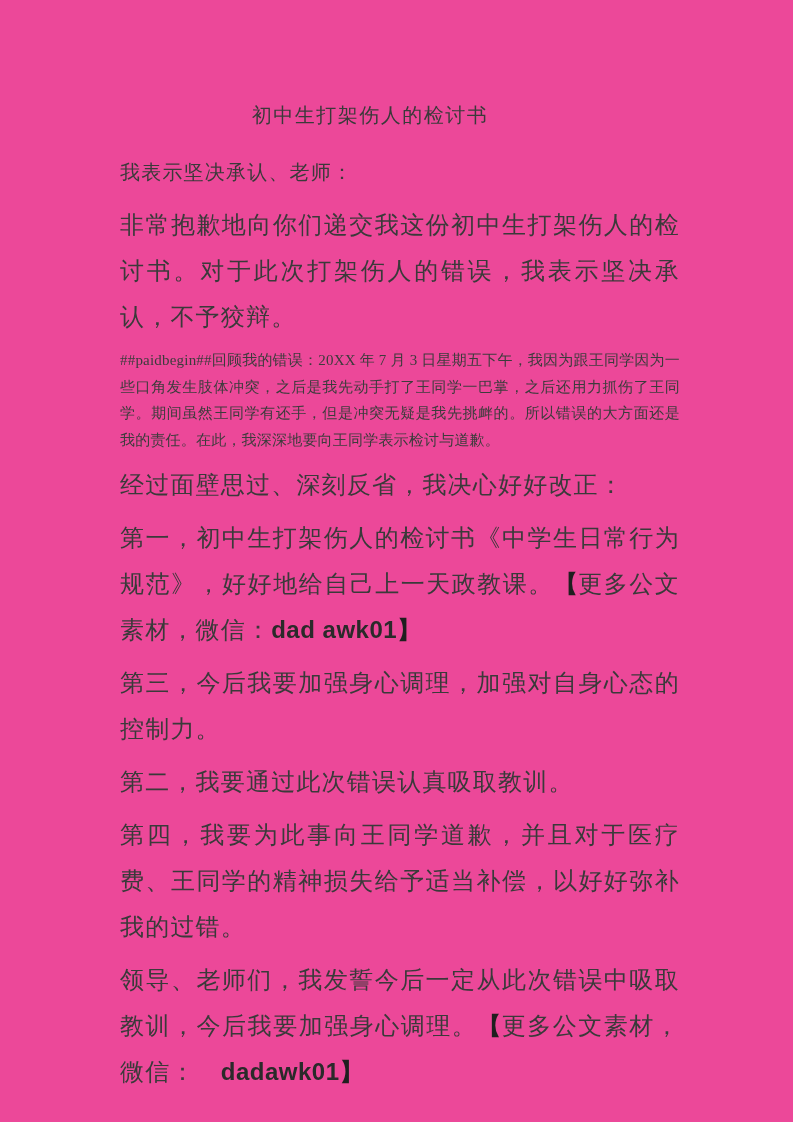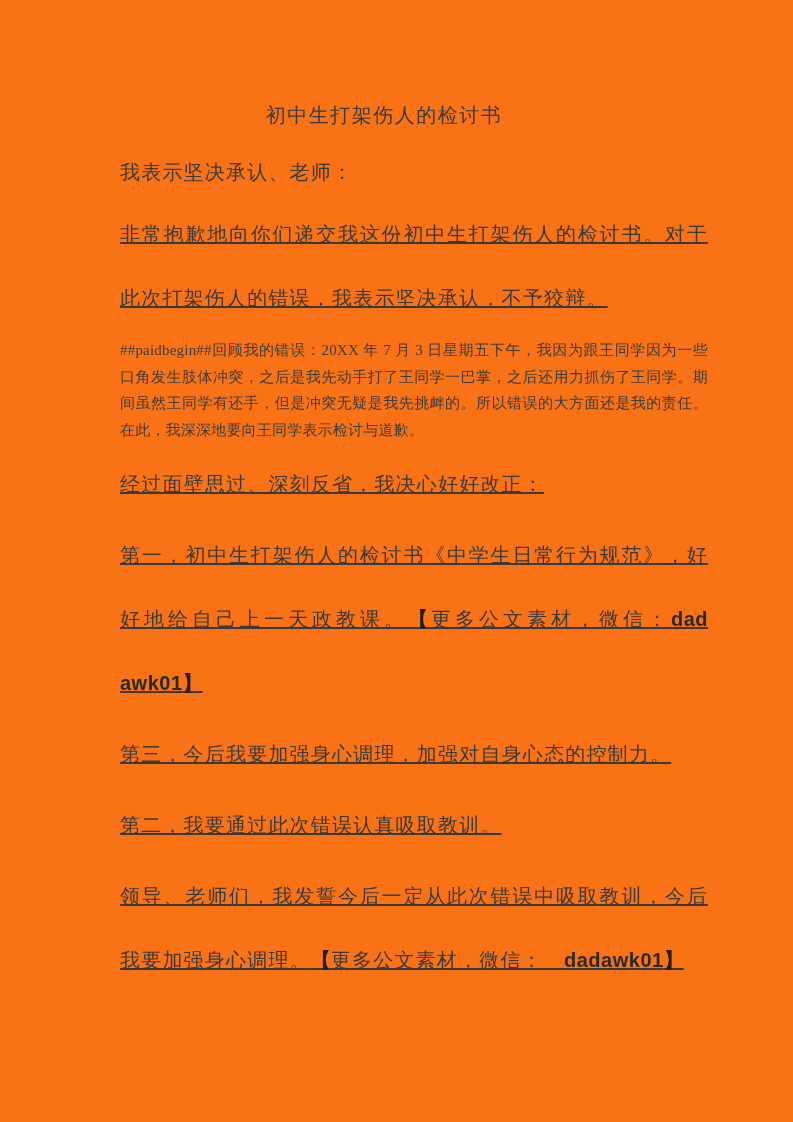--- a/index.html
+++ b/index.html
@@ -6,43 +6,42 @@
   html, body {
     margin: 0;
     padding: 0;
     background: #ffffff;
   }
   .page {
     position: relative;
     width: 793px;
     height: 1122px;
     margin: 0 auto;
-    background: #f97316;
+    background: #ec4899;
     box-sizing: border-box;
-    padding: 92px 85px 0 120px;
+    padding: 92px 113px 0 120px;
     font-family: "Liberation Serif", serif;
     color: #3a3a3a;
     overflow: hidden;
   }
   .doc-title {
     font-size: 20px;
     font-weight: 400;
     text-align: center;
     line-height: 46px;
     margin: 0 0 11px 0;
     letter-spacing: 1.5px;
     transform: translateX(-30px);
   }
   .para {
-    font-size: 20px;
-    line-height: 64px;
+    font-size: 24px;
+    line-height: 46px;
     margin: 0 0 7px 0;
     text-align: justify;
     letter-spacing: 1.2px;
-    text-decoration: underline;
   }
   .salutation {
     font-size: 20px;
     line-height: 46px;
     margin: 0 0 7px 0;
     letter-spacing: 1.2px;
   }
   .para-small {
     font-size: 15px;
     line-height: 26.5px;
@@ -82,16 +81,17 @@
   <p class="para-small">##paidbegin##回顾我的错误：20XX 年 7 月 3 日星期五下午，我因为跟王同学因为一些口角发生肢体冲突，之后是我先动手打了王同学一巴掌，之后还用力抓伤了王同学。期间虽然王同学有还手，但是冲突无疑是我先挑衅的。所以错误的大方面还是我的责任。在此，我深深地要向王同学表示检讨与道歉。</p>
 
   <p class="para">经过面壁思过、深刻反省，我决心好好改正：</p>
 
   <p class="para"><span>第一，初中生打架伤人的检讨书《中学生日常行为规范》，好好地给自己上一天政教课。</span><span><span class="ad-bracket">【</span><span class="ad-zh">更多公文素材，微信：</span><span class="ad-code">dad awk01</span><span class="ad-bracket">】</span></span></p>
 
   <p class="para">第三，今后我要加强身心调理，加强对自身心态的控制力。</p>
 
   <p class="para">第二，我要通过此次错误认真吸取教训。</p>
 
+  <p class="para">第四，我要为此事向王同学道歉，并且对于医疗费、王同学的精神损失给予适当补偿，以好好弥补我的过错。</p>
 
   <p class="para"><span>领导、老师们，我发誓今后一定从此次错误中吸取教训，今后我要加强身心调理。</span><span><span class="ad-bracket">【</span><span class="ad-zh">更多公文素材，微信：　</span><span class="ad-code">dadawk01</span><span class="ad-bracket">】</span></span></p>
 
 </div>
 
 </body></html>

